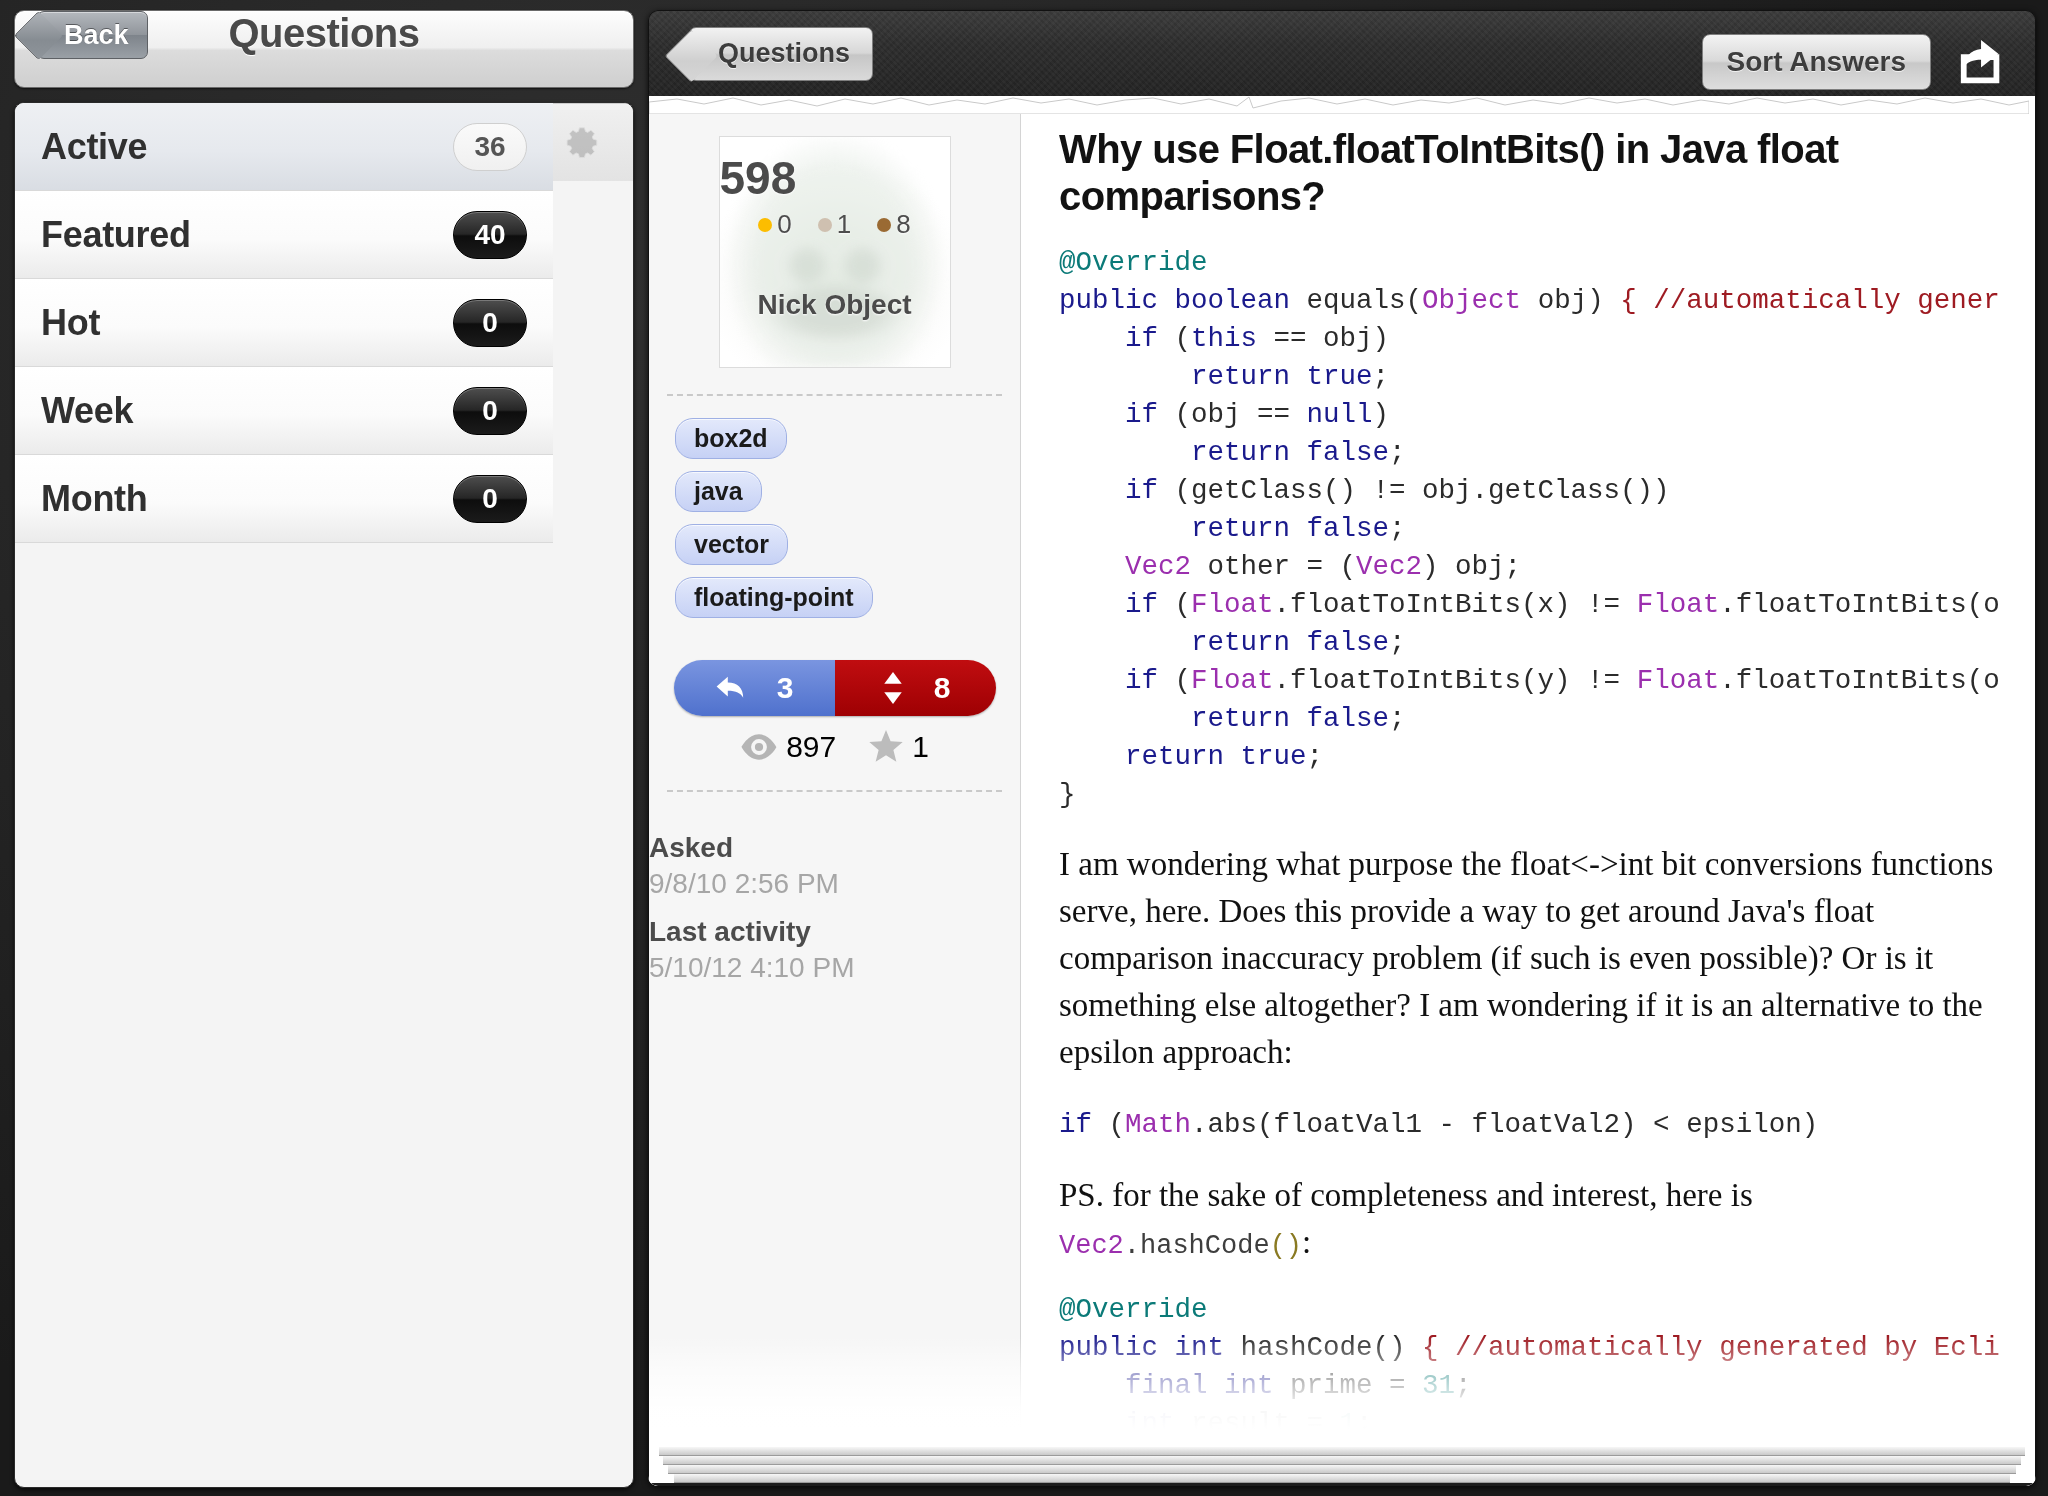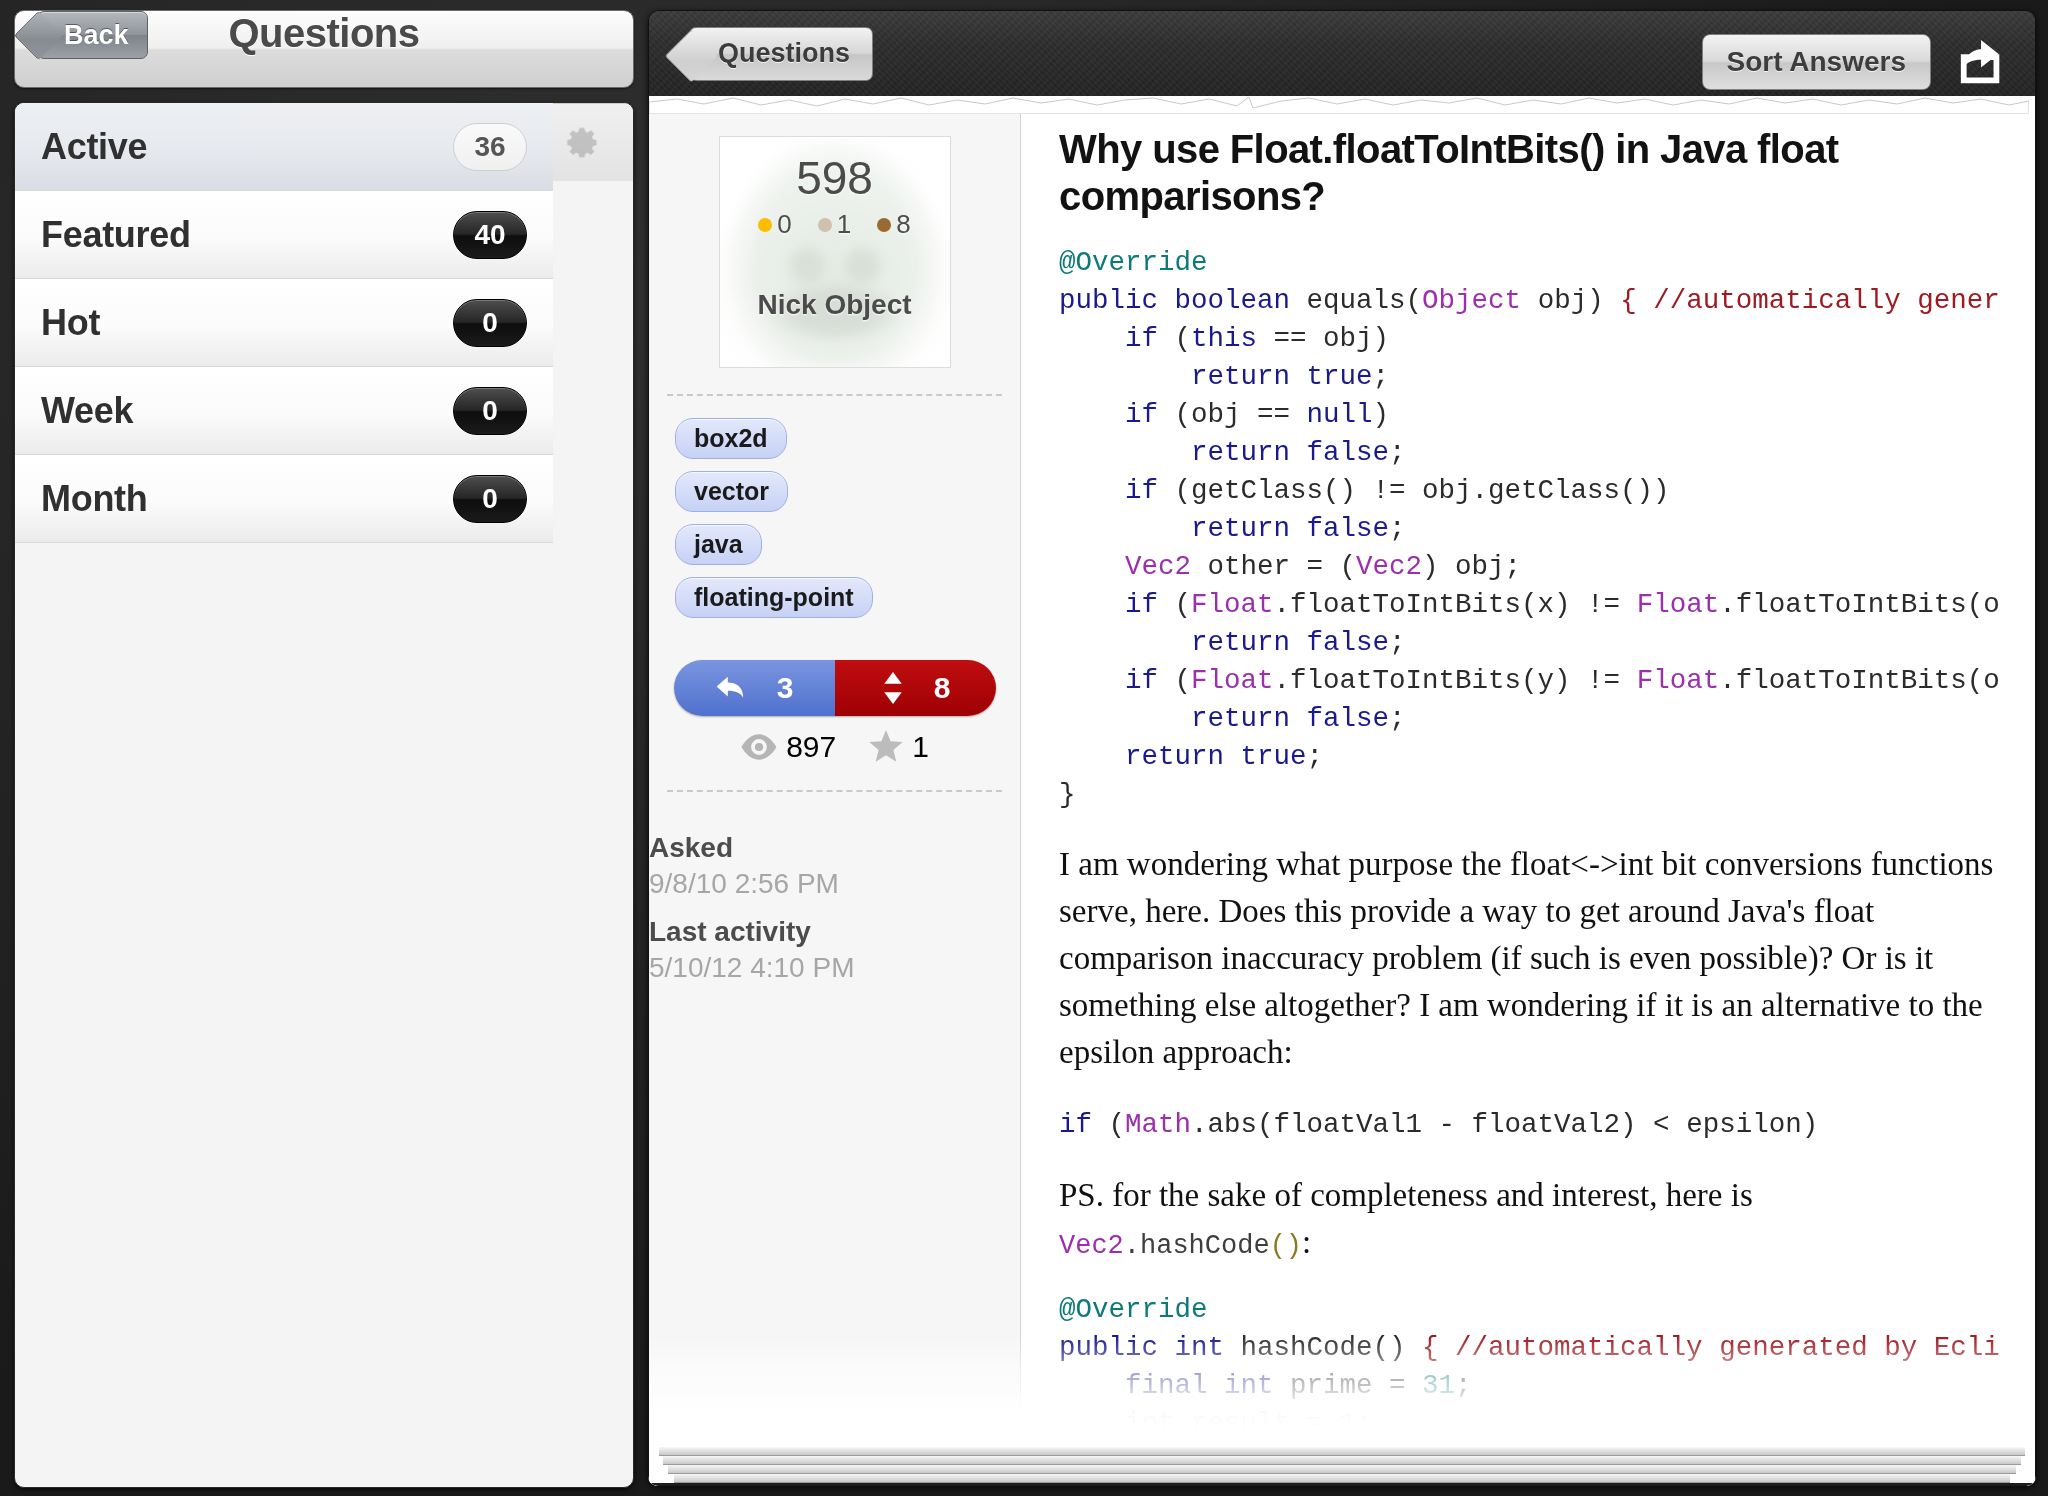--- a/index.html
+++ b/index.html
@@ -227,22 +227,22 @@
     position: absolute; inset: 0;
     background:
       radial-gradient(circle at 38% 56%, rgba(190,200,190,.35) 0 6%, transparent 12%),
       radial-gradient(circle at 62% 56%, rgba(190,200,190,.35) 0 6%, transparent 12%),
       radial-gradient(ellipse 30% 14% at 50% 76%, rgba(180,190,180,.30) 0 60%, transparent 100%),
       radial-gradient(ellipse 48% 58% at 50% 55%, rgba(225,233,225,.55) 0 70%, transparent 100%);
     filter: blur(4px);
   }
   .rep {
     position: relative; z-index: 2;
-    text-align: center;
-    font-size: 46px; font-weight: normal; color: #4b4b4b;
+    text-align: left;
+    font-size: 46px; font-weight: bold; color: #4b4b4b;
     padding-top: 14px;
     text-shadow: 0 1px 2px rgba(255,255,255,.9);
   }
   .badges-row {
     position: relative; z-index: 2;
     display: flex; justify-content: center; gap: 26px;
     margin-top: 4px;
   }
   .badge-item {
     display: flex; align-items: center; gap: 5px;
@@ -472,22 +472,22 @@
                 <b style="font-weight:normal">8</b>
               </span>
             </div>
             <div class="uname">Nick Object</div>
           </div>
 
           <div class="dash-sep"></div>
 
           <div class="tags">
             <span class="tag-row"><span class="tag">box2d</span></span>
+            <span class="tag-row"><span class="tag">java</span></span>
             <span class="tag-row"><span class="tag">vector</span></span>
-            <span class="tag-row"><span class="tag">java</span></span>
             <span class="tag-row"><span class="tag">floating-point</span></span>
           </div>
 
           <div class="vote-bar">
             <div class="vote-half answers">
               <svg width="34" height="28" viewBox="0 0 24 20">
                 <path fill="#fff" d="M9 2L1 9l8 7v-4c6 0 9 1.5 11 5 0-7-4-11-11-11V2z"></path>
               </svg>
               <span>3</span>
             </div>

